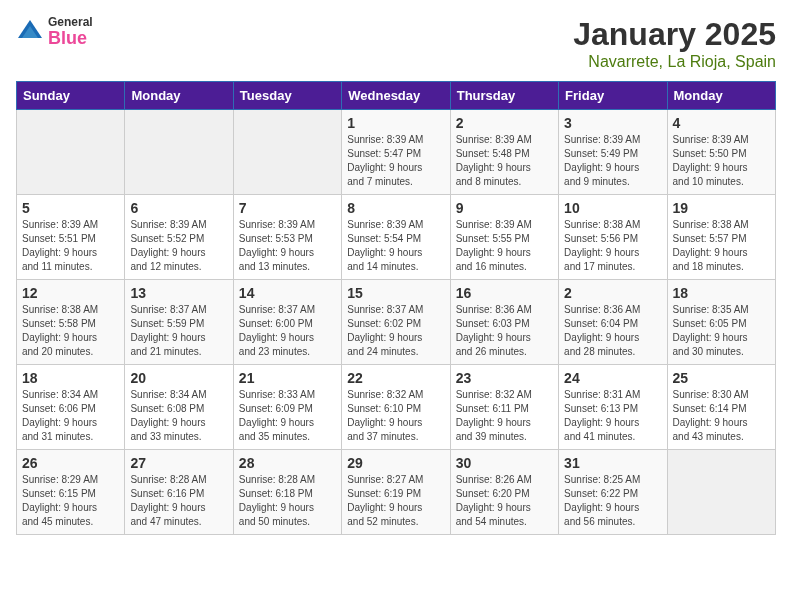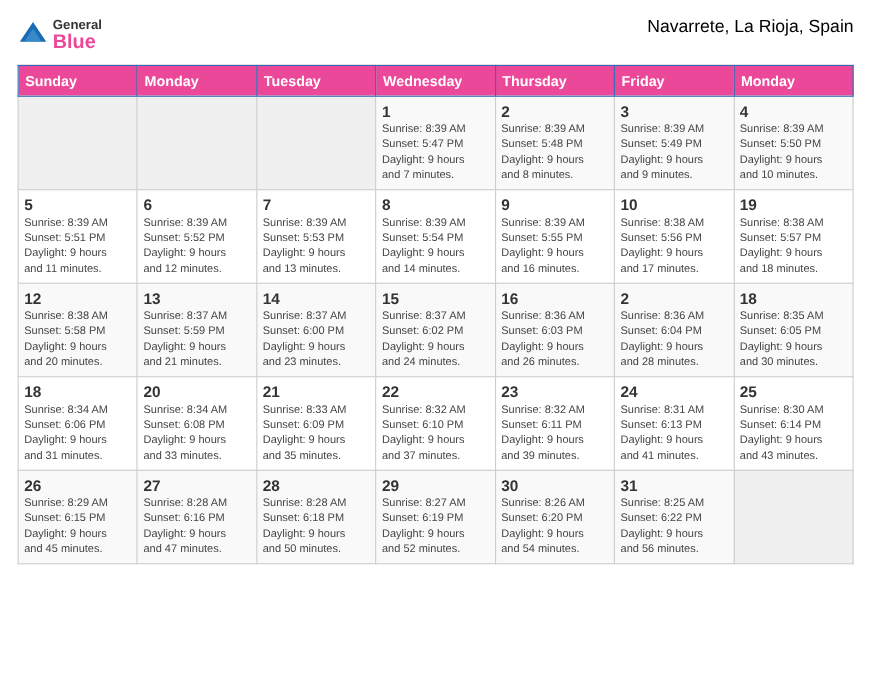--- a/index.html
+++ b/index.html
@@ -43,29 +43,29 @@
     .title-area {
       text-align: right;
     }
     .calendar-title {
       font-size: 32px;
       font-weight: bold;
       color: #333;
     }
     .calendar-subtitle {
       font-size: 16px;
-      color: #000000;
+      color: #4d7c0f;
     }
     table {
       width: 100%;
       border-collapse: collapse;
       table-layout: fixed;
     }
     thead tr th {
-      background-color: #ec4899;
+      background-color: #4c1d95;
       color: #fff;
       text-align: left;
       padding: 6px 6px;
       font-size: 13px;
       font-weight: bold;
       border: 1px solid #2e6db4;
     }
     tbody tr td {
       vertical-align: top;
       border: 1px solid #ccc;
@@ -102,20 +102,21 @@
     <svg class="logo-icon" viewBox="0 0 28 28">
       <polygon points="14,2 26,20 2,20" fill="#1a6bb5"></polygon>
       <polygon points="14,8 22,20 6,20" fill="#4a9fd4" opacity="0.6"></polygon>
     </svg>
     <div class="logo-text">
       <span class="logo-general">General</span>
       <span class="logo-blue">Blue</span>
     </div>
   </div>
   <div class="title-area">
+    <div class="calendar-title">January 2025</div>
     <div class="calendar-subtitle">Navarrete, La Rioja, Spain</div>
   </div>
 </div>
 
 <table>
   <thead>
     <tr>
     <th>Sunday</th>
         <th>Monday</th>
         <th>Tuesday</th>

